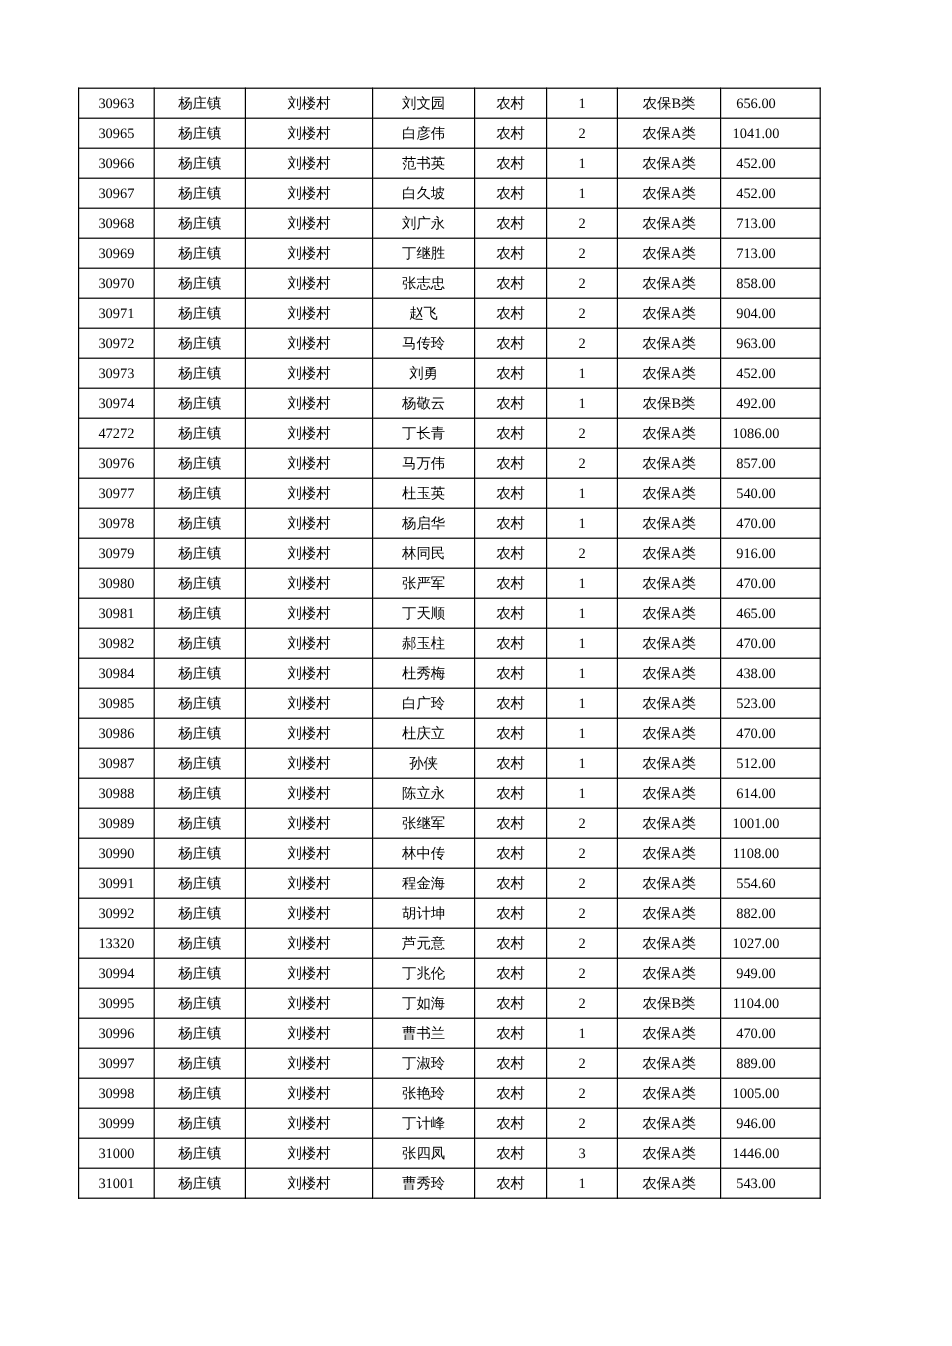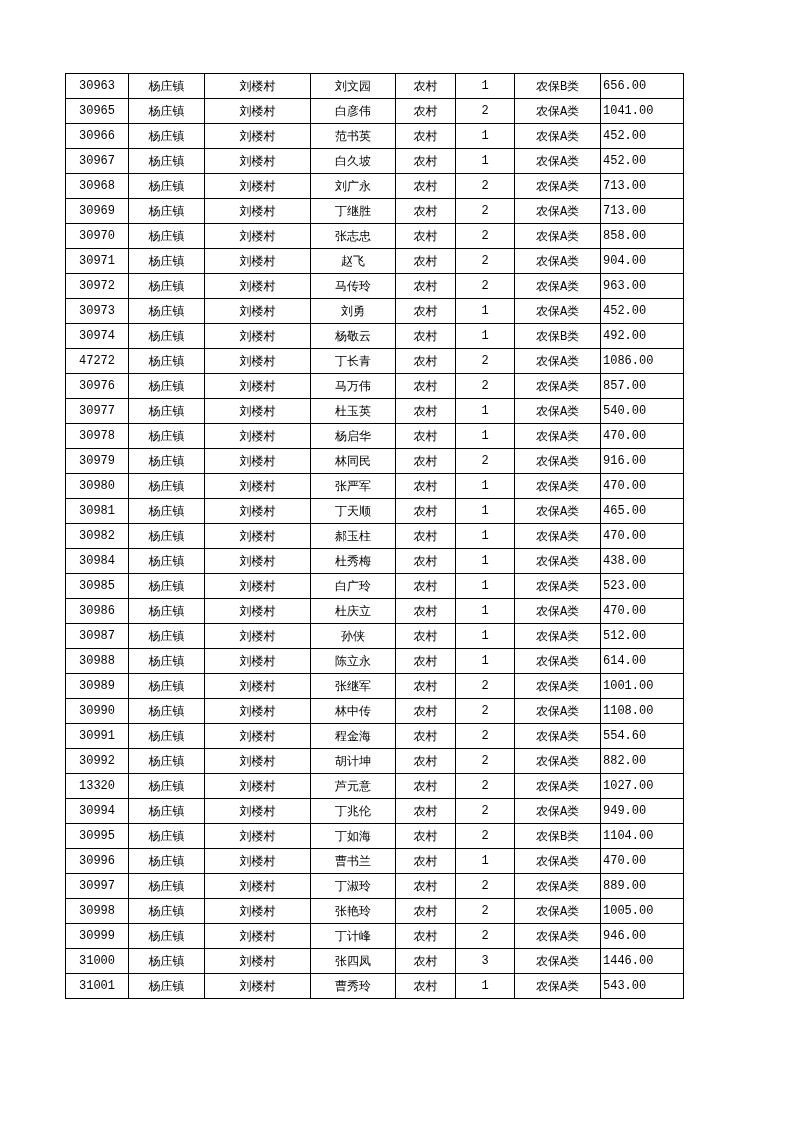--- a/index.html
+++ b/index.html
@@ -16,34 +16,33 @@
   }
   .sheet {
     position: absolute;
     left: 65px;
     top: 73px;
   }
   table.data-table {
     border-collapse: collapse;
     table-layout: fixed;
     width: 618px;
-    font-family: Liberation Mono, monospace;
   }
   table.data-table td {
     border: 1px solid #000000;
     height: 24px;
     padding: 0 2px;
     font-size: 12px;
     text-align: center;
     vertical-align: middle;
     overflow: hidden;
     white-space: nowrap;
   }
   table.data-table td.num {
-    text-align: left;
+    text-align: center;
     padding-right: 26px;
   }
   col.c-id       { width: 63px; }
   col.c-town     { width: 76px; }
   col.c-village  { width: 106px; }
   col.c-name     { width: 85px; }
   col.c-res      { width: 60px; }
   col.c-count    { width: 59px; }
   col.c-category { width: 86px; }
   col.c-amount   { width: 83px; }

